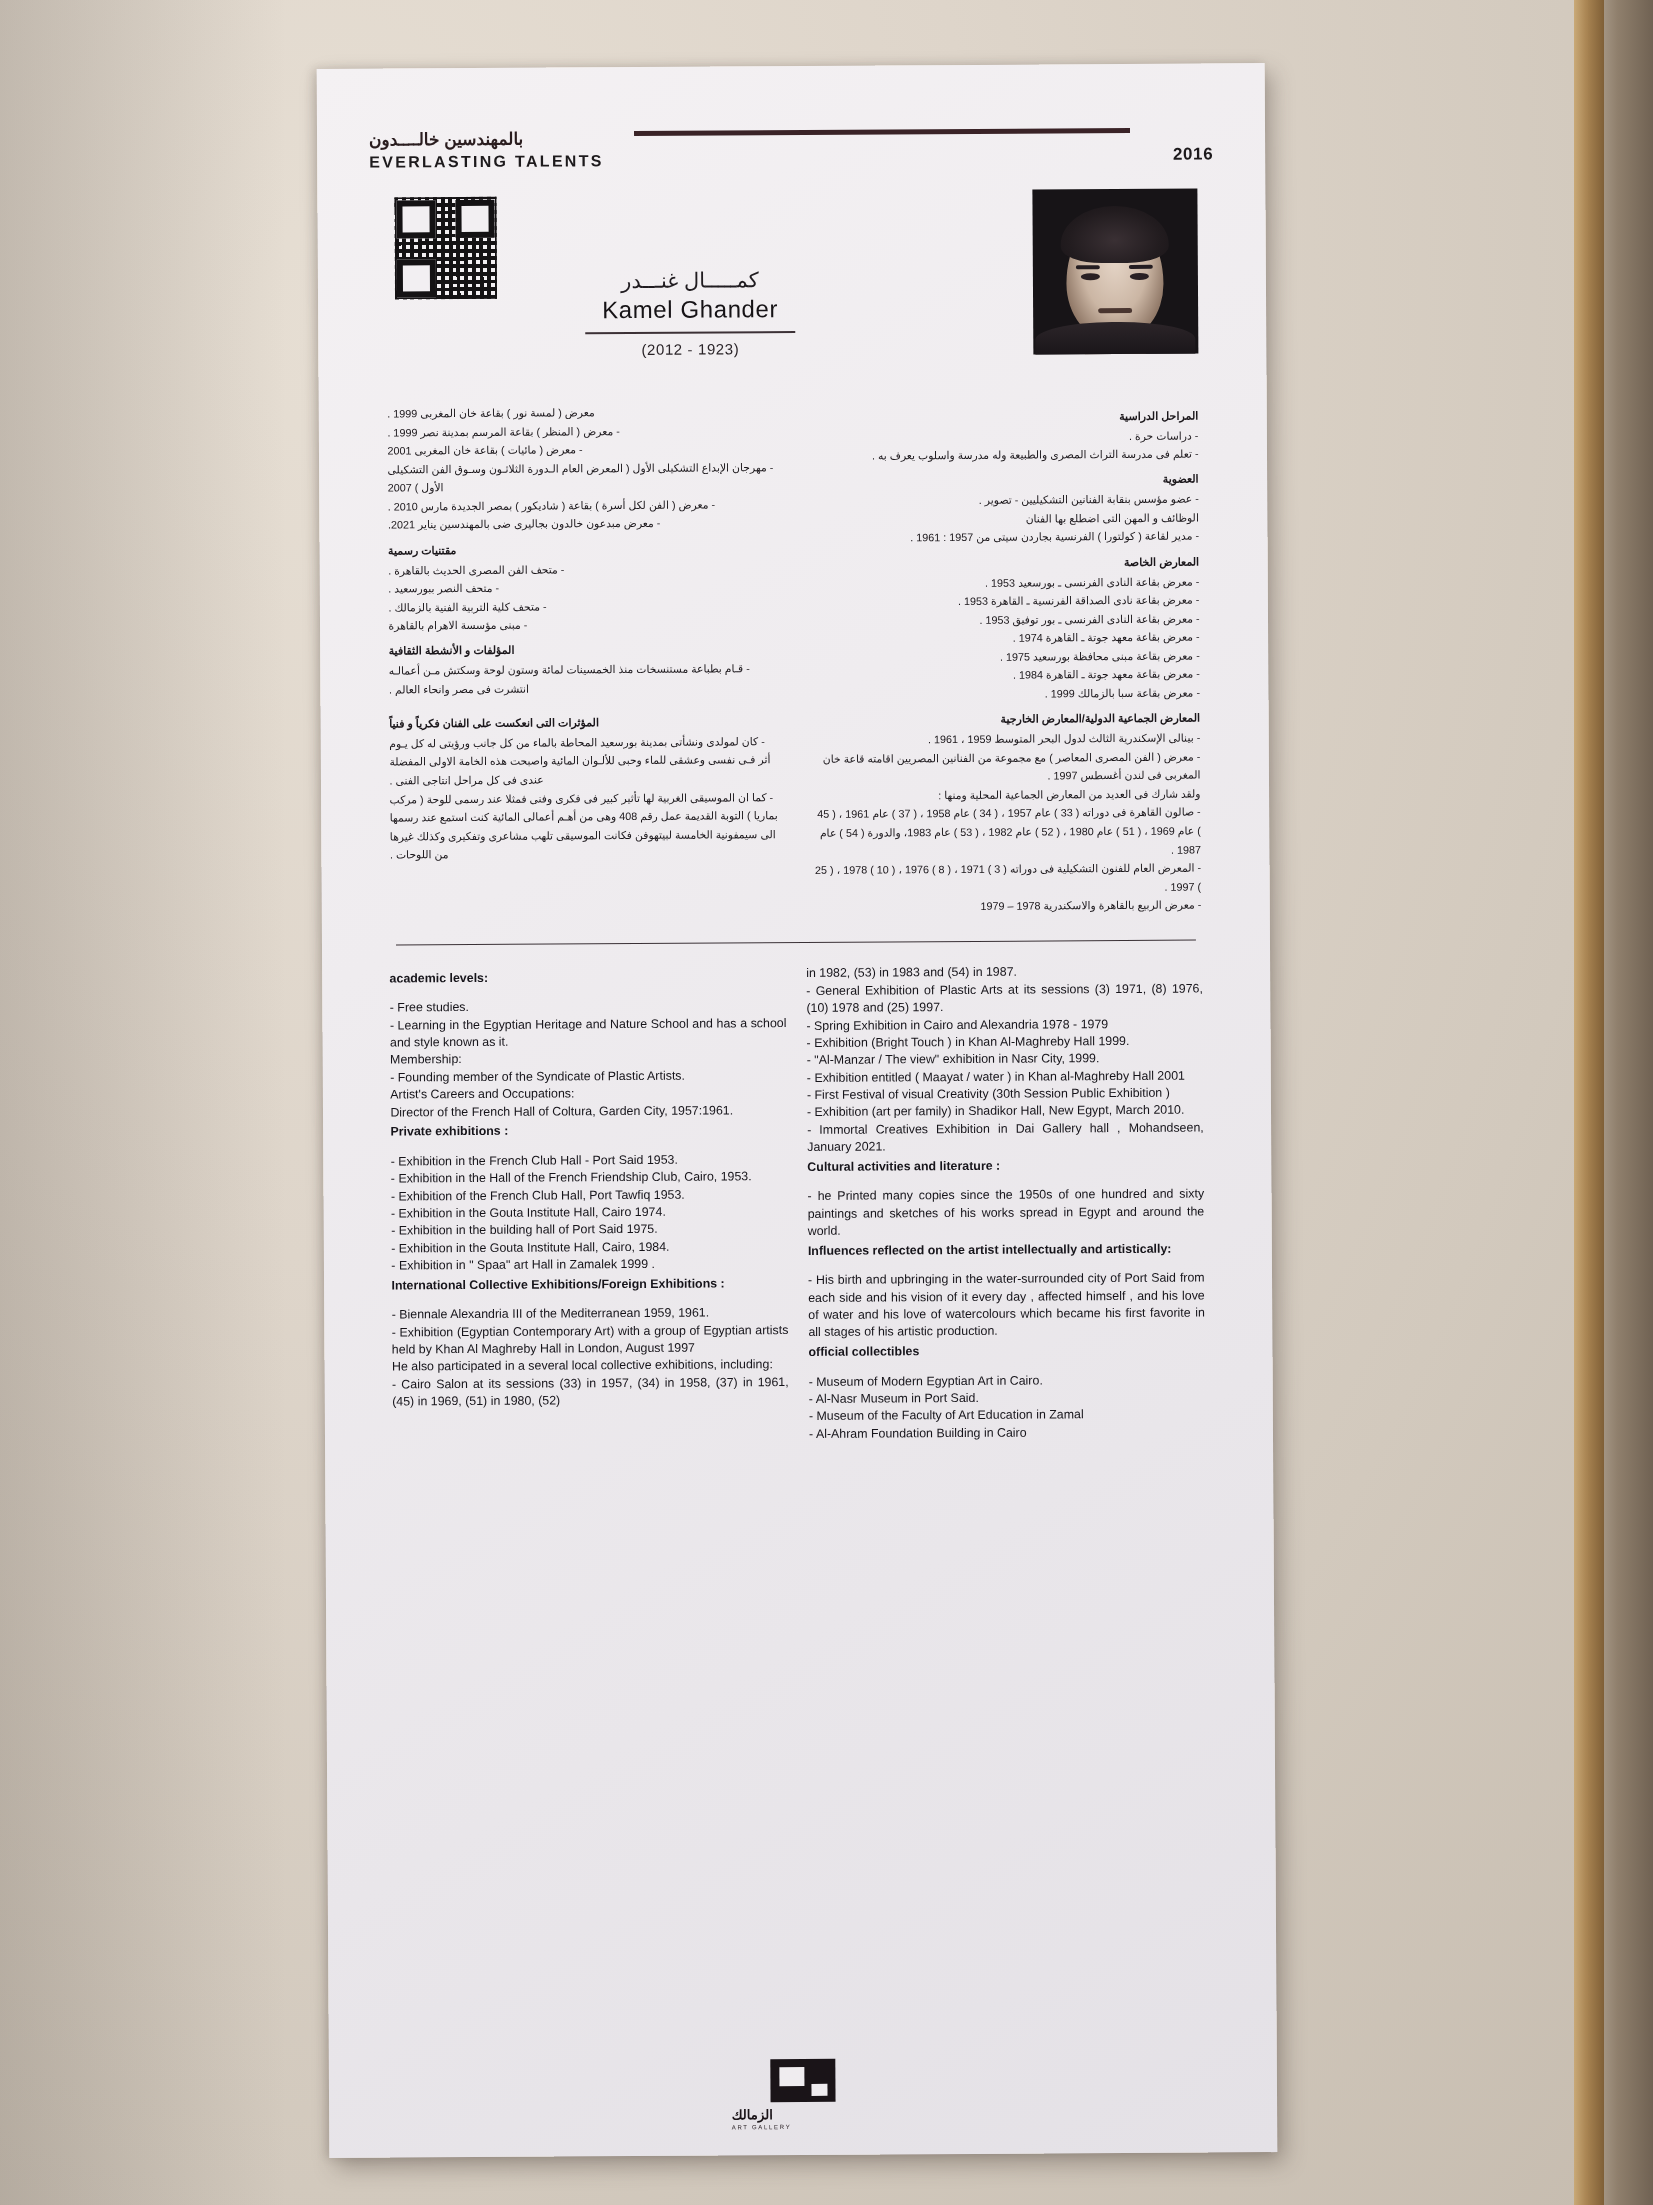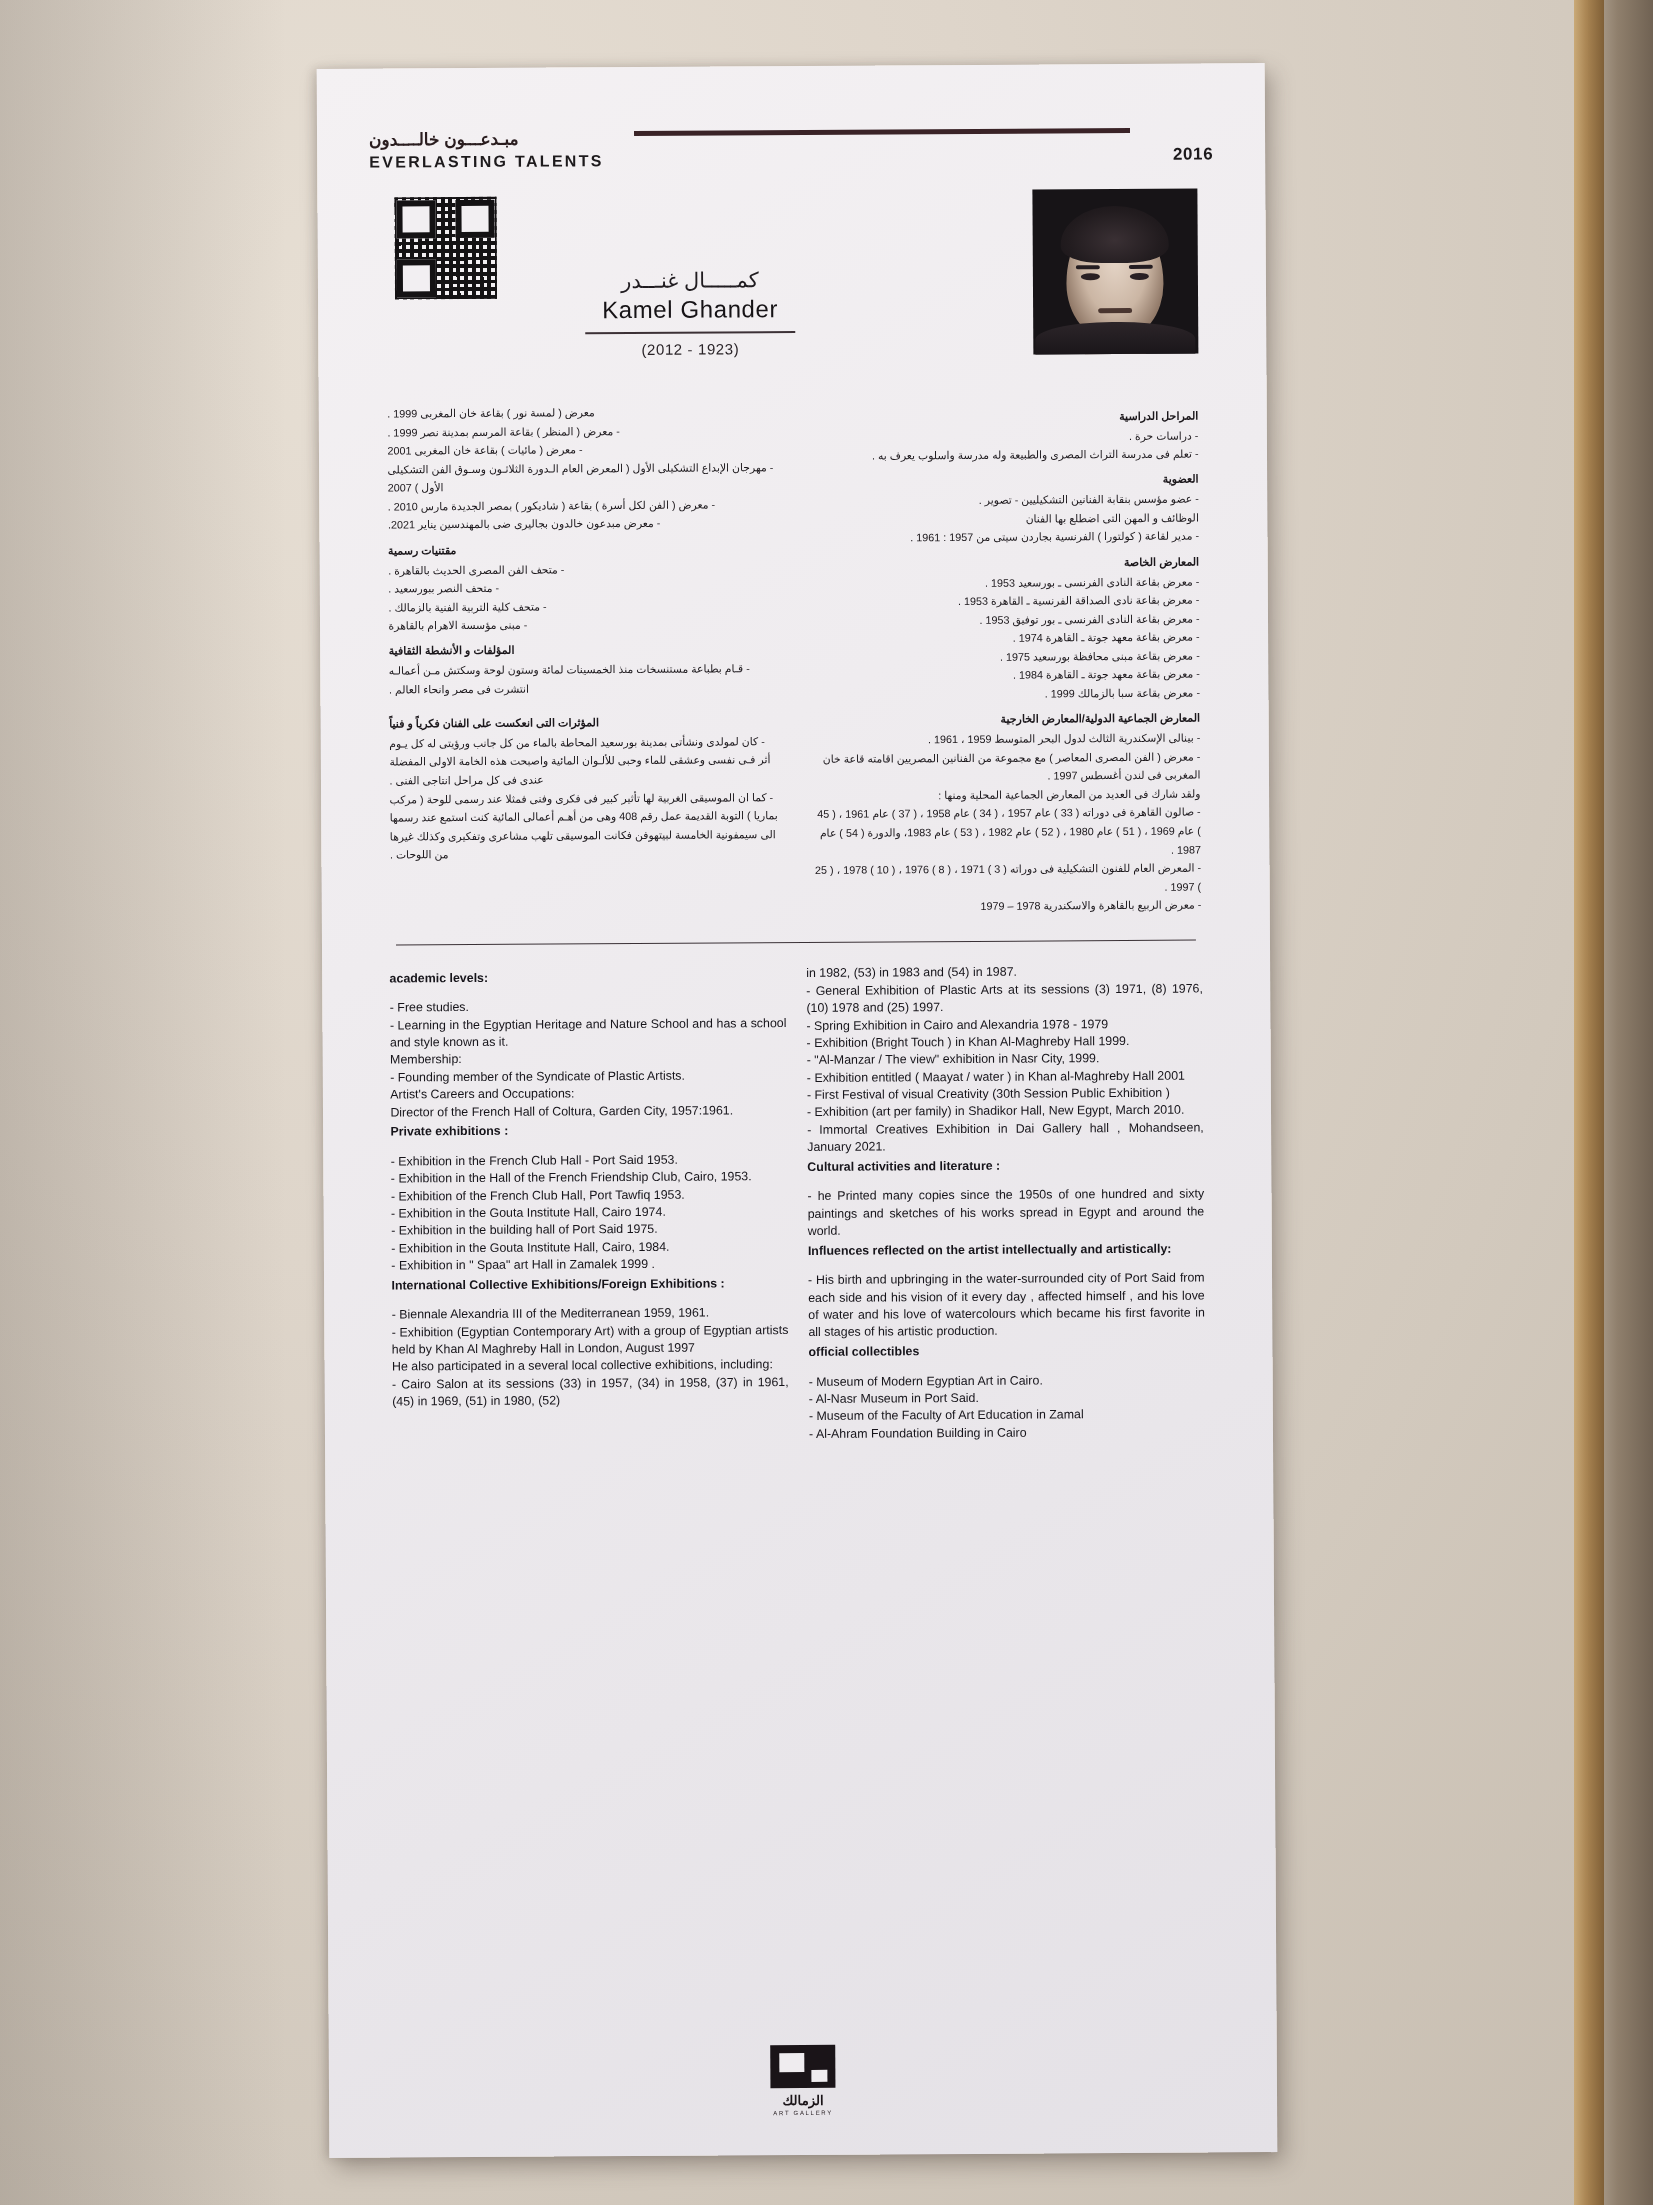--- a/index.html
+++ b/index.html
@@ -288,23 +288,23 @@
   .en-h {
     font-weight: bold;
     margin-top: 2.2px;
   }
   .en-p { margin: 0; }
 
   
   .footer-logo {
     position: absolute;
     left: 50%;
-    bottom: 39px;
-    transform: translateX(-50%);
-    text-align: center;
+    bottom: 25px;
+    transform: translateX(-50%);
+    text-align: left;
     width: 143px;
   }
   .logo-mark {
     width: 65px;
     height: 43px;
     margin: 0 auto;
     position: relative;
     background: #1a1418;
   }
   .logo-mark::before {
@@ -341,21 +341,21 @@
 <div id="wall"></div>
 <div id="wall-shadow-left"></div>
 <div id="wall-right-strip"></div>
 <div id="door-frame"></div>
 
 <div id="poster">
   <div id="poster-inner">
 
     <div class="header-row">
       <div class="brand-block">
-        <div class="brand-ar">مبـدعـــون خالــــدون</div>
+        <div class="brand-ar">بالمهندسين خالــــدون</div>
         <div class="brand-en">EVERLASTING TALENTS</div>
       </div>
       <div class="header-rule"></div>
       <div class="header-year">2016</div>
     </div>
 
     <div class="identity">
       <div class="qr">
           <div class="qr-bl"></div>
         </div>

